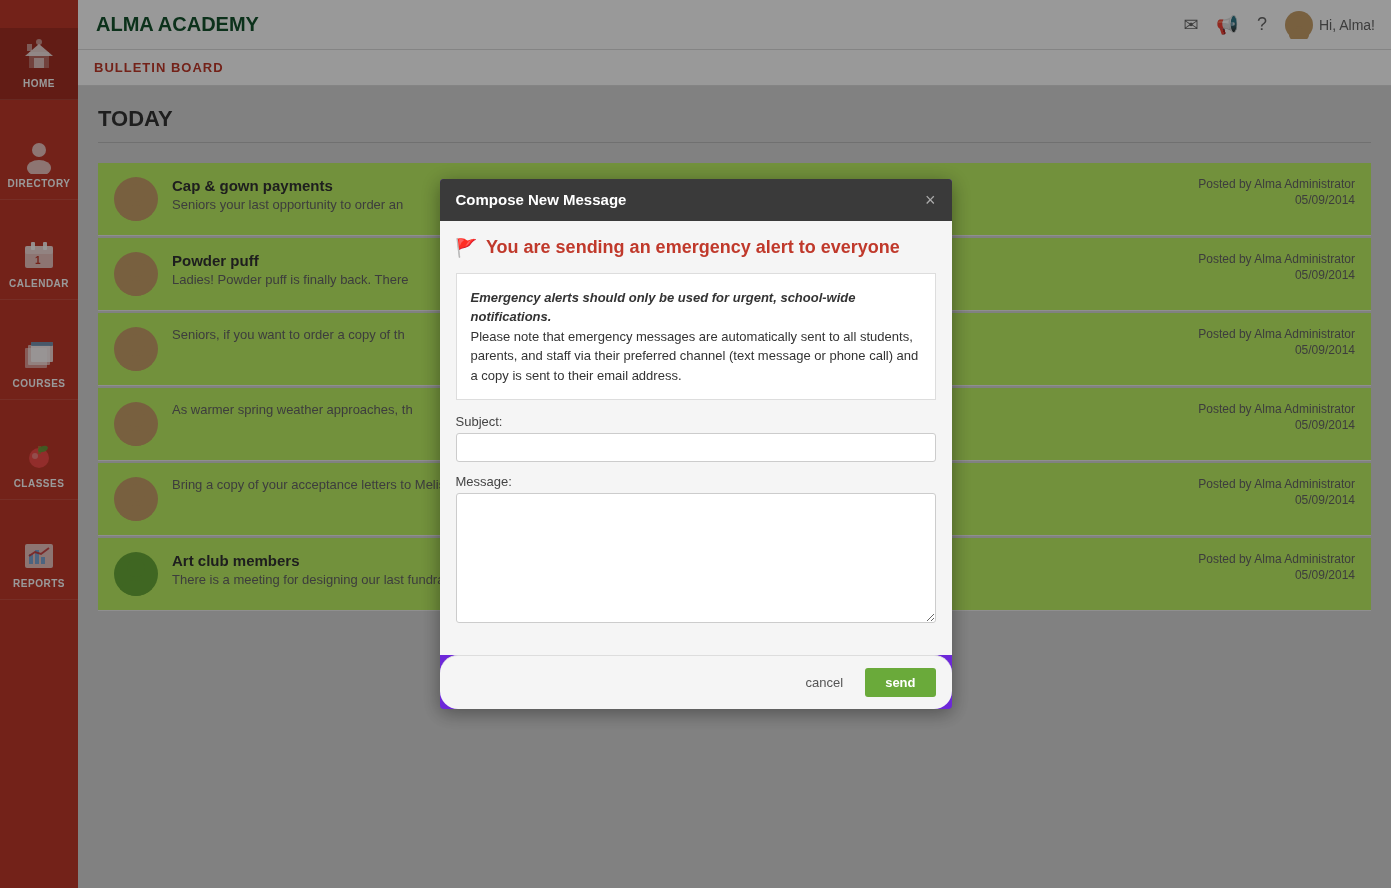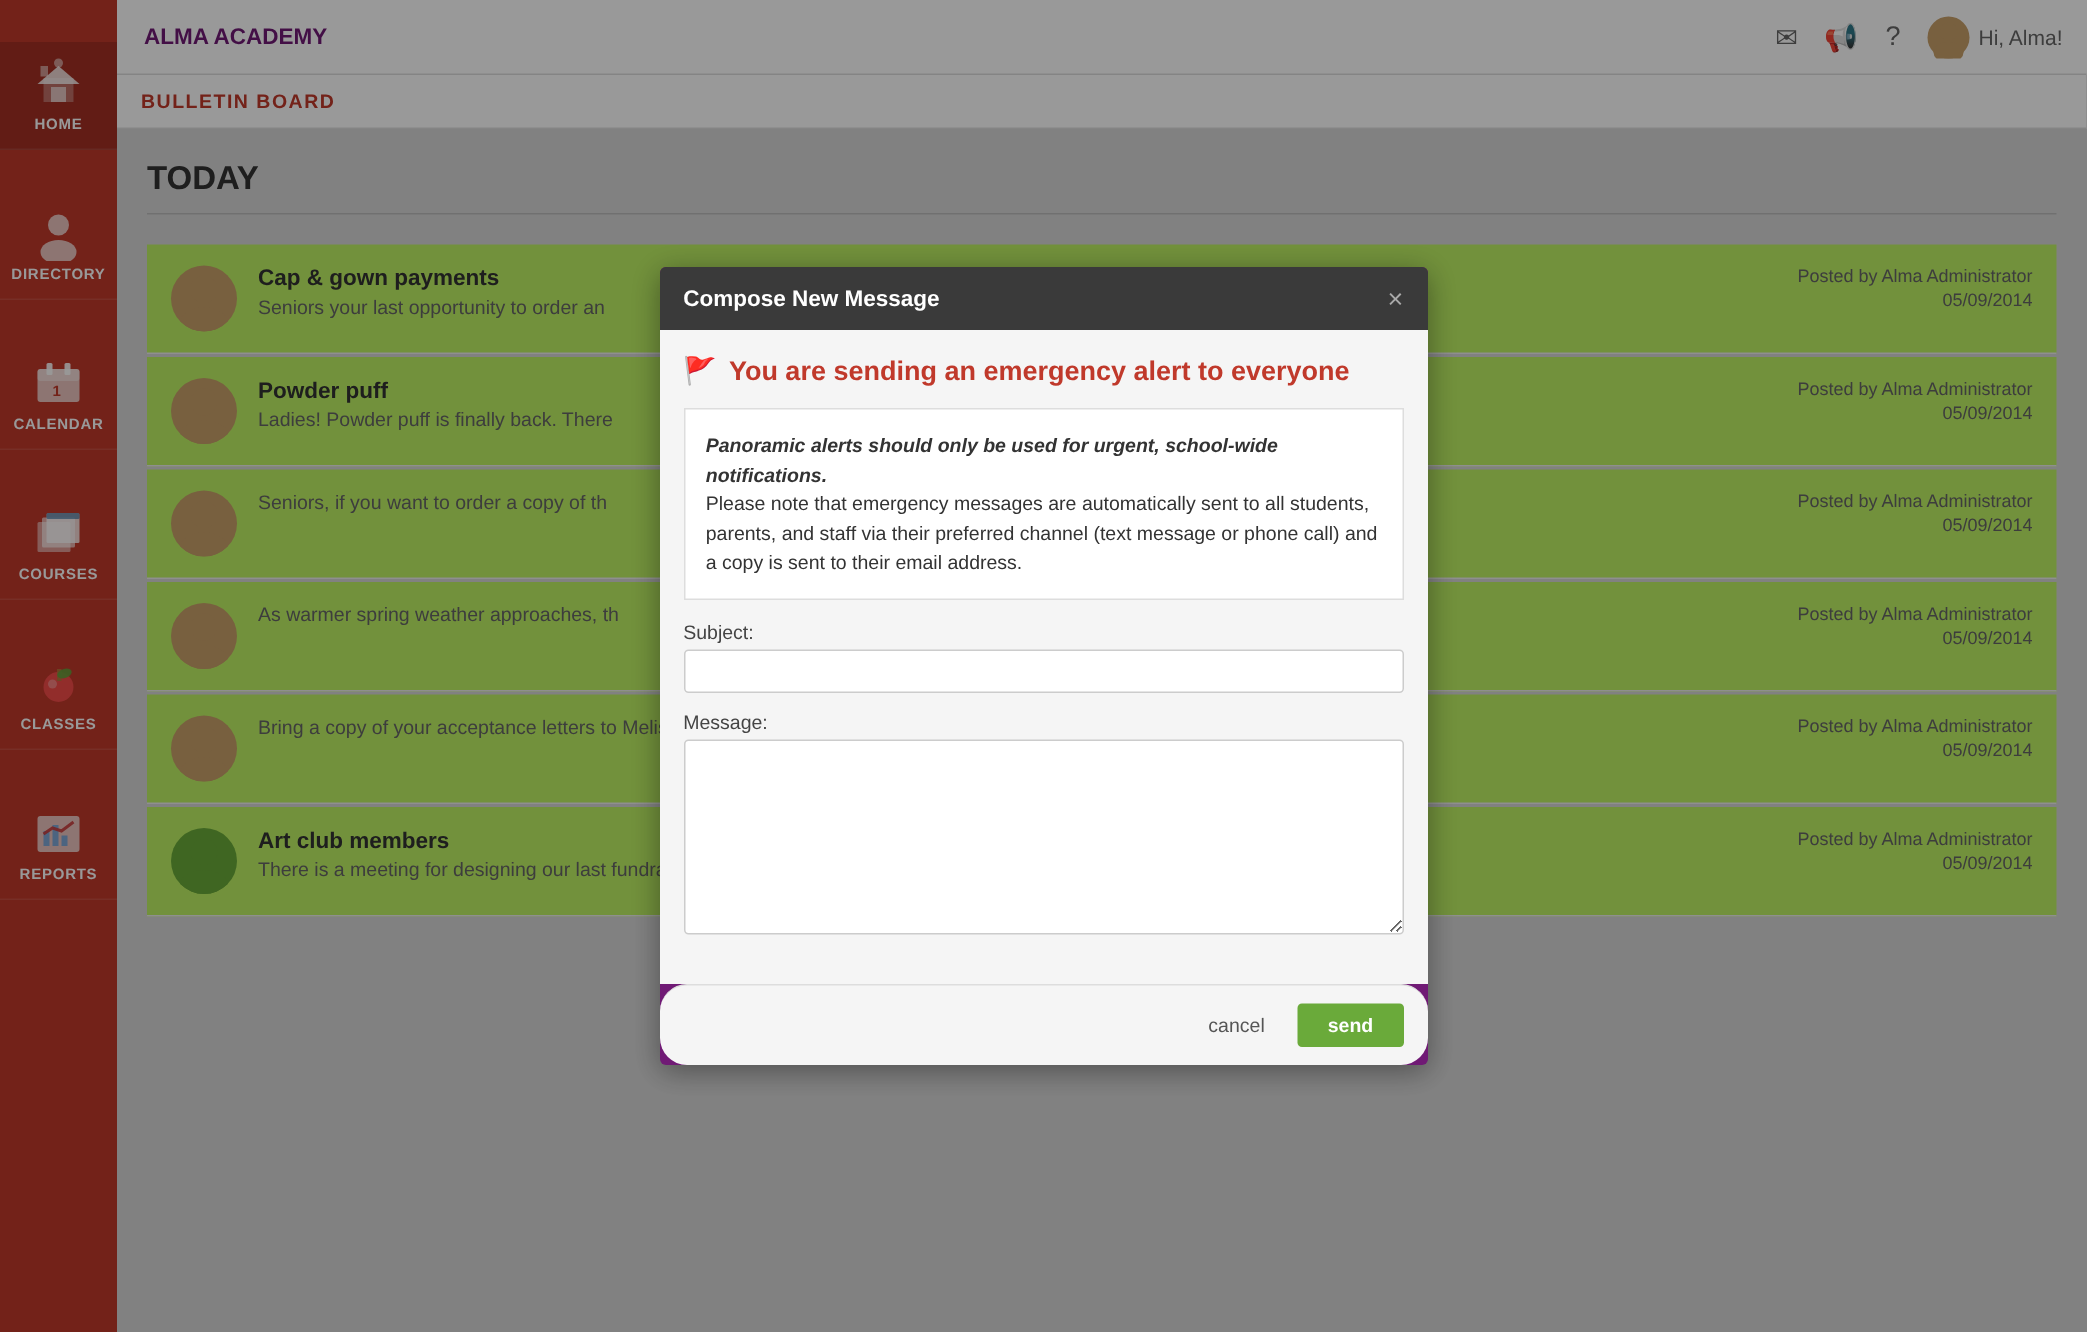--- a/index.html
+++ b/index.html
@@ -11,23 +11,23 @@
       align-items: center;
       background: #fff;
       height: 50px;
       padding: 0 16px;
       border-bottom: 1px solid #ddd;
       position: fixed;
       top: 0; left: 0; right: 0;
       z-index: 100;
     }
     .top-header .app-title {
-      font-size: 15px;
-      font-weight: bold;
-      color: #701a75;
+      font-size: 20px;
+      font-weight: bold;
+      color: #14532d;
       flex: 1;
       margin-left: 80px;
     }
     .top-header .header-icons {
       display: flex;
       align-items: center;
       gap: 18px;
     }
     .top-header .header-icon {
       font-size: 18px;
@@ -194,21 +194,21 @@
       top: 0; left: 0; right: 0; bottom: 0;
       background: rgba(0,0,0,0.4);
       z-index: 300;
       display: flex;
       align-items: center;
       justify-content: center;
     }
 
     
     .modal {
-      background: #701a75;
+      background: #6d28d9;
       width: 512px;
       border-radius: 4px;
       overflow: hidden;
       box-shadow: 0 4px 20px rgba(0,0,0,0.4);
     }
     .modal-header {
       background: #3a3a3a;
       color: #fff;
       padding: 12px 16px;
       display: flex;
@@ -518,21 +518,21 @@
     <div class="modal-header">
       <span class="modal-title">Compose New Message</span>
       <span class="modal-close">×</span>
     </div>
     <div class="modal-body">
       <div class="alert-banner">
         <span class="alert-flag">🚩</span>
         <span class="alert-text">You are sending an emergency alert to everyone</span>
       </div>
       <div class="alert-info">
-        <p><strong>Panoramic alerts should only be used for urgent, school-wide notifications.</strong></p>
+        <p><strong>Emergency alerts should only be used for urgent, school-wide notifications.</strong></p>
         <p>Please note that emergency messages are automatically sent to all students, parents, and staff via their preferred channel (text message or phone call) and a copy is sent to their email address.</p>
       </div>
       <div class="form-group">
         <label class="form-label">Subject:</label>
         <input class="form-input" type="text" style="">
       </div>
       <div class="form-group">
         <label class="form-label">Message:</label>
         <textarea class="form-textarea" style=""></textarea>
       </div>

